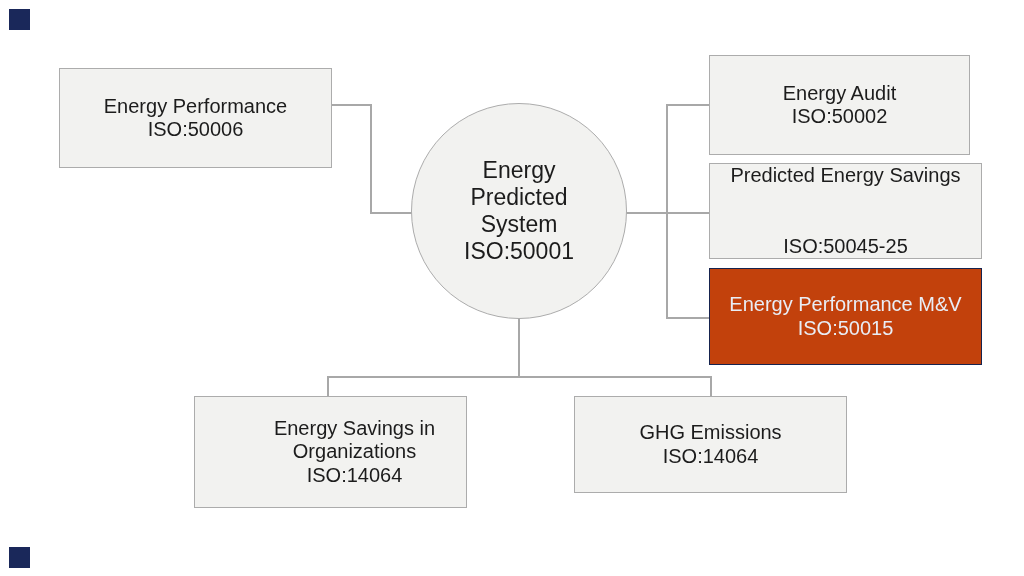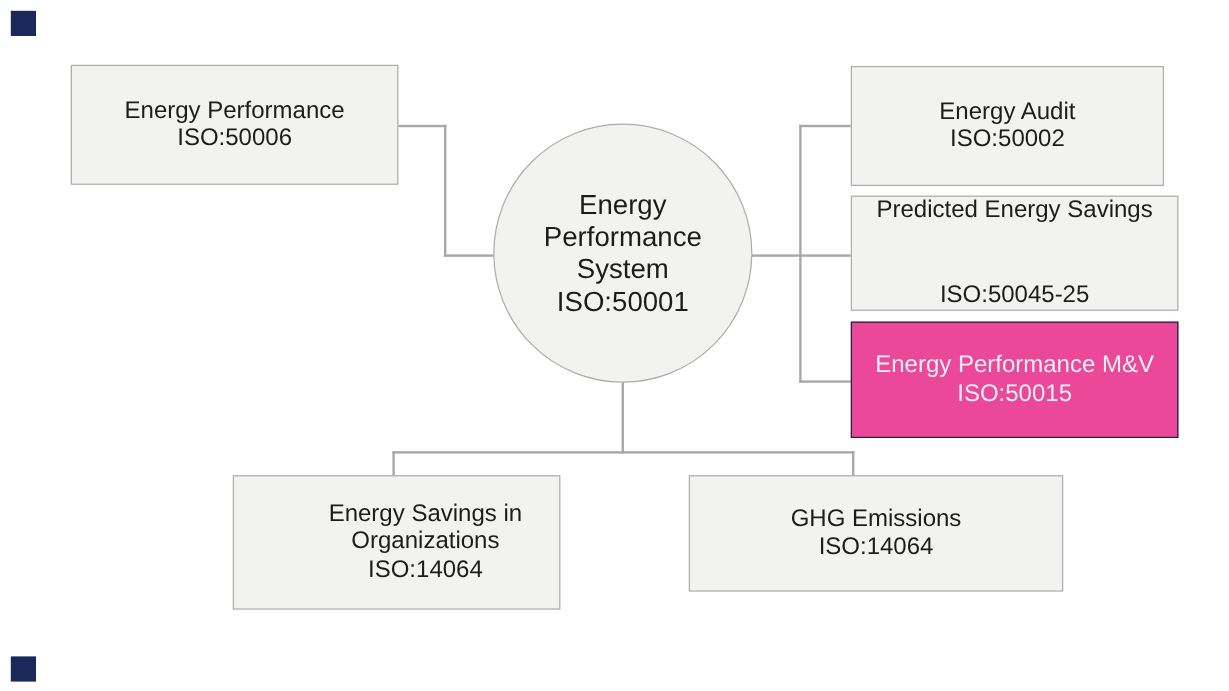--- a/index.html
+++ b/index.html
@@ -24,21 +24,21 @@
     display: flex;
     flex-direction: column;
     align-items: center;
     justify-content: center;
     text-align: center;
     font-size: 20px;
     line-height: 23.5px;
     z-index: 2;
   }
   .node.dark {
-    background: #ec4899;
+    background: #c2410c;
     border-color: #16234e;
     color: #e9edf5;
   }
   .circle {
     border-radius: 50%;
     font-size: 23px;
     line-height: 27px;
   }
   .txt { display: block; white-space: nowrap; }
   .conn {
@@ -69,26 +69,26 @@
   <div class="conn" style="left:666px; top:104px; width:2px;  height:215px;"></div>
   <div class="conn" style="left:666px; top:104px; width:43px; height:2px;"></div>
   <div class="conn" style="left:666px; top:317px; width:43px; height:2px;"></div>
   <div class="conn" style="left:518px; top:318px; width:2px;  height:60px;"></div>
   <div class="conn" style="left:327px; top:376px; width:385px; height:2px;"></div>
   <div class="conn" style="left:327px; top:376px; width:2px;  height:21px;"></div>
   <div class="conn" style="left:710px; top:376px; width:2px;  height:21px;"></div>
 
   <div class="node circle" style="left:411px; top:103px; width:216px; height:216px;">
     <span class="txt">Energy</span>
-    <span class="txt">Performance</span>
+    <span class="txt">Predicted</span>
     <span class="txt">System</span>
     <span class="txt">ISO:50001</span>
   </div>
 
-  <div class="node" style="left:59px; top:54px; width:273px; height:100px;">
+  <div class="node" style="left:59px; top:68px; width:273px; height:100px;">
     <span class="txt">Energy Performance</span>
     <span class="txt">ISO:50006</span>
   </div>
 
   <div class="node" style="left:709px; top:55px; width:261px; height:100px;">
     <span class="txt">Energy Audit</span>
     <span class="txt">ISO:50002</span>
   </div>
 
   <div class="node" style="left:709px; top:163px; width:273px; height:96px;justify-content:space-between;">
@@ -100,18 +100,18 @@
     <span class="txt">Energy Performance M&amp;V</span>
     <span class="txt">ISO:50015</span>
   </div>
 
   <div class="node" style="left:194px; top:396px; width:273px; height:112px;padding-left:48px;">
     <span class="txt">Energy Savings in</span>
     <span class="txt">Organizations</span>
     <span class="txt">ISO:14064</span>
   </div>
 
-  <div class="node" style="left:574px; top:396px; width:312px; height:97px;">
+  <div class="node" style="left:574px; top:396px; width:273px; height:97px;">
     <span class="txt">GHG Emissions</span>
     <span class="txt">ISO:14064</span>
   </div>
 
 </div>
 
 </body></html>

